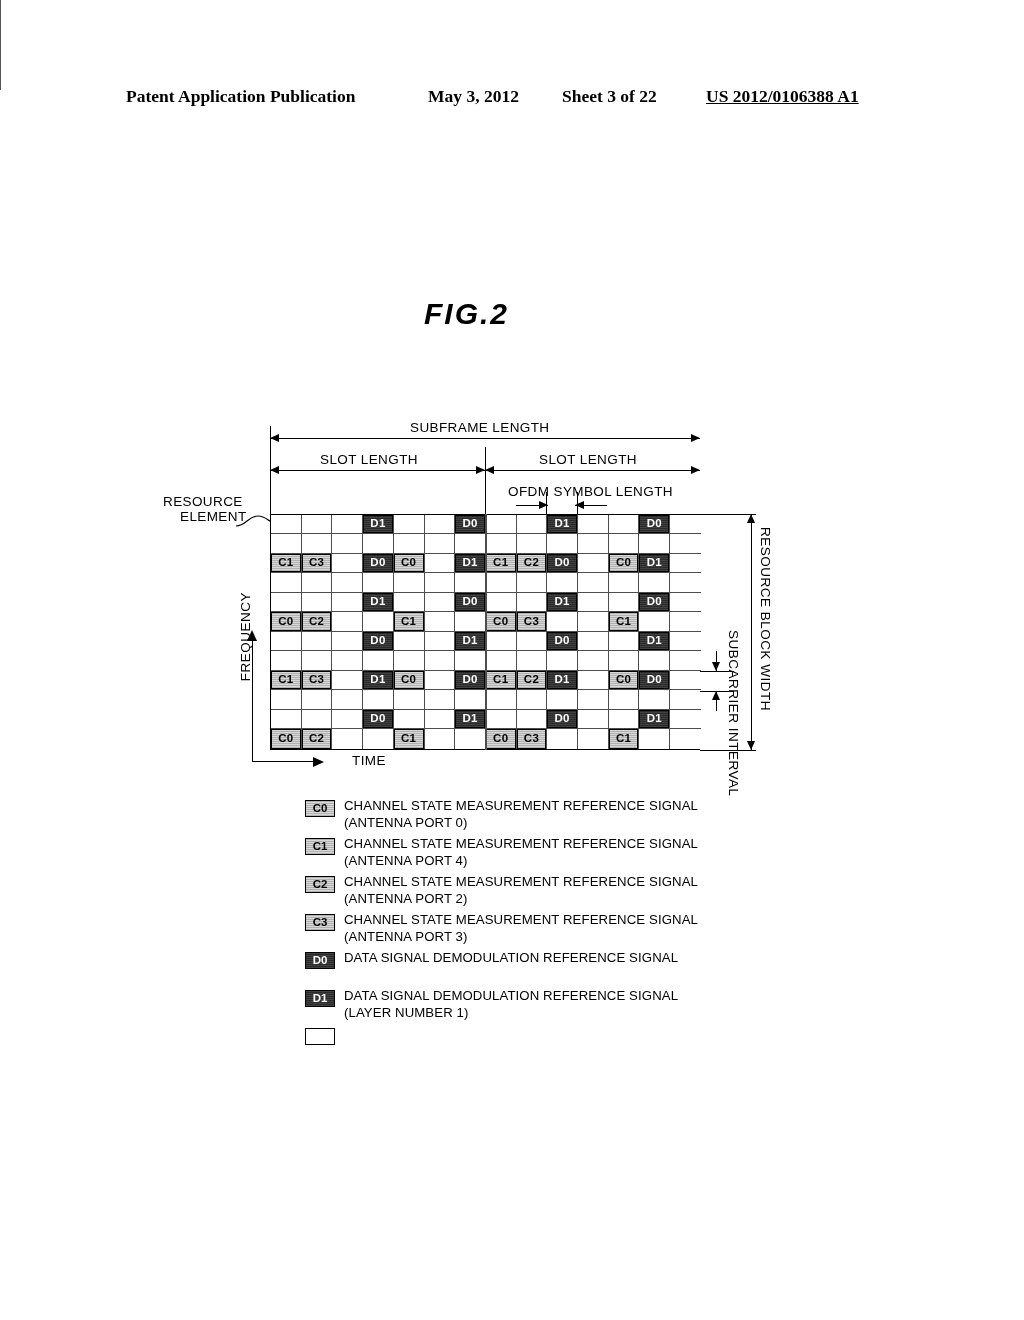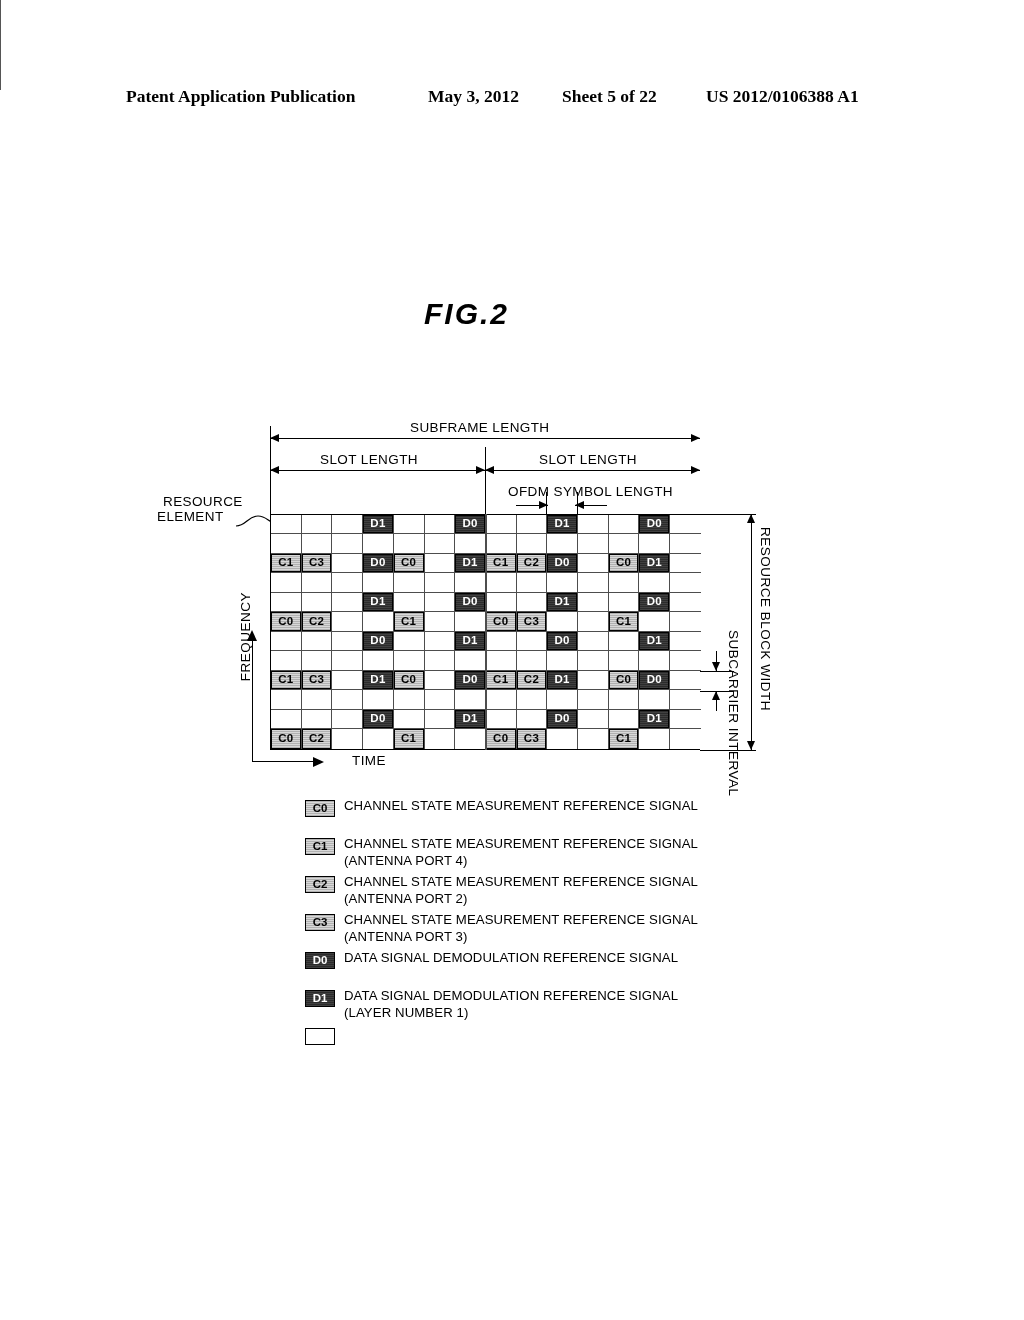--- a/index.html
+++ b/index.html
@@ -25,21 +25,21 @@
     height: 26px;
     font-family: "Liberation Serif", serif;
     font-weight: bold;
     font-size: 17.5px;
     letter-spacing: 0px;
     white-space: nowrap;
   }
   #patent-header .hdr-pub   { position: absolute; left: 126px; top: 0; }
   #patent-header .hdr-date  { position: absolute; left: 428px; top: 0; }
   #patent-header .hdr-sheet { position: absolute; left: 562px; top: 0; }
-  #patent-header .hdr-num   { position: absolute; left: 706px; top: 0; }
+  #patent-header .hdr-num   { position: absolute; left: 706px; top: 0; text-decoration: underline; }
 
   
   #fig-title {
     position: absolute;
     top: 297px;
     left: 424px;
     font-family: "Liberation Sans", sans-serif;
     font-style: italic;
     font-weight: bold;
     font-size: 30px;
@@ -259,21 +259,21 @@
     border-right: 5px solid transparent;
     border-bottom: 11px solid #000;
   }
 </style>
 </head>
 <body>
 
 <div id="patent-header">
   <span class="hdr-pub">Patent Application Publication</span>
   <span class="hdr-date">May 3, 2012</span>
-  <span class="hdr-sheet">Sheet 5 of 22</span>
+  <span class="hdr-sheet">Sheet 3 of 22</span>
   <span class="hdr-num">US 2012/0106388 A1</span>
 </div>
 
 <div id="fig-title">FIG.2</div>
 
 <div id="figure">
 
   <div class="vline" style="left:270px; top:426px; height:90px;"></div>
   <div class="vline" style="left:485px; top:447px; height:69px;"></div>
   <div class="vline-thin" style="left:700px; top:426px; height:90px;"></div>
@@ -305,21 +305,21 @@
   <div class="arrowrow" style="left:516px; top:501px; width:32px;">
     <div class="shaft"></div>
     <div class="ahead ahead-r"></div>
   </div>
   <div class="arrowrow" style="left:575px; top:501px; width:32px;">
     <div class="shaft"></div>
     <div class="ahead ahead-l"></div>
   </div>
 
   <div class="lbl" style="left:163px; top:494px;">RESOURCE</div>
-  <div class="lbl" style="left:157px; top:509px;">ELEMENT</div>
+  <div class="lbl" style="left:180px; top:509px;">ELEMENT</div>
   <svg style="position:absolute; left:236px; top:508px; width:48px; height:26px; overflow:visible;">
     <path d="M0,18 C10,18 12,8 22,8 C32,8 32,16 44,16" stroke="#000" stroke-width="1.2" fill="none"></path>
   </svg>
 
   <div class="vtext-up" style="left:238px; top:592px;">FREQUENCY</div>
   <div id="freq-arrow"></div>
   <div id="time-axis-line-v"></div>
   <div id="time-axis-line-h"></div>
   <div id="time-arrow"></div>
   <div class="lbl" style="left:330px; top:753px;margin-left:22px;">TIME</div>
@@ -637,20 +637,21 @@
     <div class="vhead vhead-t"></div>
   </div>
   <div class="vtext-dn lbl-sm" style="left:726px; top:630px;">SUBCARRIER INTERVAL</div>
 
   <div id="legend">
 
   <div class="legend-row">
         <div class="legend-swatch c">C0</div>
         <div class="legend-text">
           <div>CHANNEL STATE MEASUREMENT REFERENCE SIGNAL</div>
+          <div>(ANTENNA PORT 0)</div>
         </div>
       </div>
       <div class="legend-row">
         <div class="legend-swatch c">C1</div>
         <div class="legend-text">
           <div>CHANNEL STATE MEASUREMENT REFERENCE SIGNAL</div>
           <div>(ANTENNA PORT 4)</div>
         </div>
       </div>
       <div class="legend-row">

